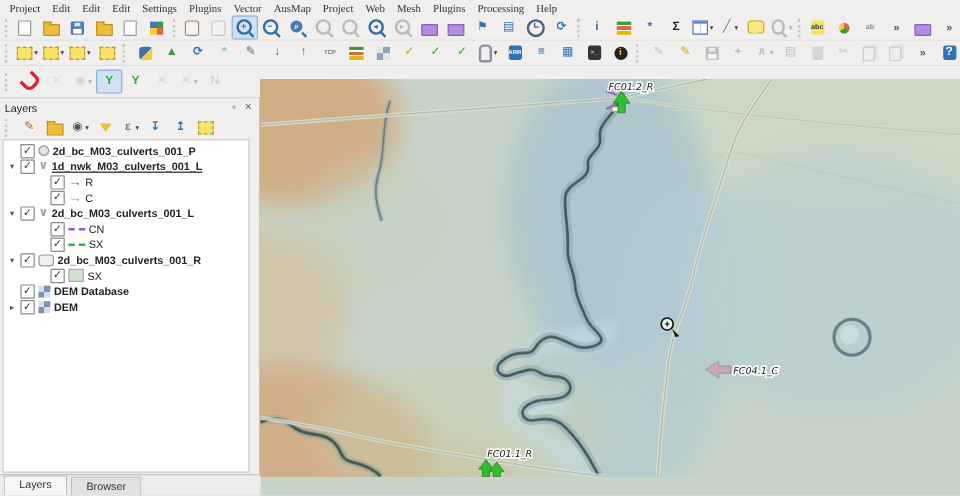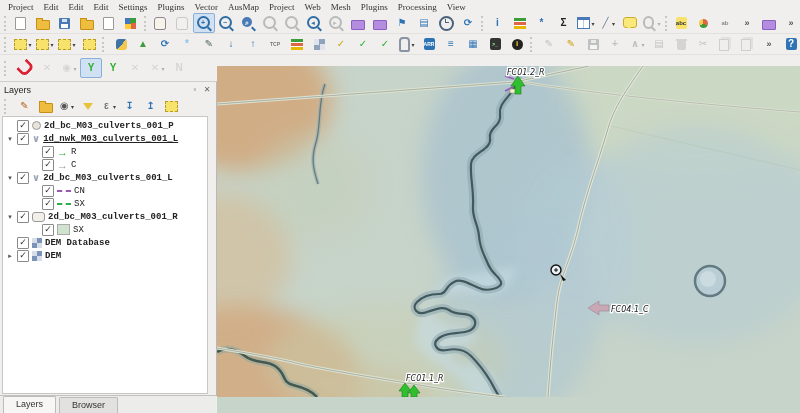--- a/index.html
+++ b/index.html
@@ -63,21 +63,21 @@
   #panel{position:absolute;left:0;top:82px;width:216px;bottom:17px;background:#f0efed;border-right:1px solid #b9b8b5;}
   .panel-header{height:15px;display:flex;align-items:center;padding:0 4px;color:#222;}
   .panel-title{flex:1;}
   .winbtn{width:10px;height:10px;font-size:8px;color:#666;display:flex;align-items:center;justify-content:center;margin-left:2px;border-radius:2px;}
   .panel-toolbar{height:18px;display:flex;align-items:center;padding-left:2px;}
   .panel-toolbar .tbtn{height:16px;min-width:17px;}
   #tree{position:absolute;left:2px;right:8px;top:34px;bottom:2px;background:#fff;border:1px solid #c8c7c4;overflow:hidden;padding-top:2px;}
   .trow{display:flex;align-items:center;height:13px;gap:3px;padding-left:3px;}
   .exp{width:8px;font-size:7px;color:#555;text-align:center;flex:none;}
   .cb{width:10px;height:10px;border:1px solid #8a8a8a;background:#fff;font-size:9px;line-height:9px;text-align:center;color:#333;flex:none;border-radius:1px;}
-  .lyr-label{white-space:nowrap;font-family:Liberation Mono, monospace;}
+  .lyr-label{white-space:nowrap;}
   .b{font-weight:bold;}
   .sel{text-decoration:underline;}
   .s-point{width:7px;height:7px;border:1px solid #999;border-radius:50%;background:#e8e4dc;flex:none;}
   .s-vline{color:#9aa4b5;font-size:10px;font-weight:bold;flex:none;}
   .s-arrow-green{color:#2fae2f;font-weight:bold;font-size:11px;flex:none;}
   .s-arrow-gray{color:#9a9a9a;font-weight:bold;font-size:11px;flex:none;}
   .s-dash-purple{width:14px;border-top:2px dashed #9b59b6;flex:none;}
   .s-dash-green{width:14px;border-top:2px dashed #2fae4a;flex:none;}
   .s-poly{width:11px;height:8px;border:1px solid #999;border-radius:3px;background:#f2efe9;flex:none;}
   .s-fill-green{width:11px;height:9px;background:#cfe3cf;border:1px solid #aaa;flex:none;}
@@ -100,21 +100,21 @@
     <span class="menu-item">Edit</span>
     <span class="menu-item">Settings</span>
     <span class="menu-item">Plugins</span>
     <span class="menu-item">Vector</span>
     <span class="menu-item">AusMap</span>
     <span class="menu-item">Project</span>
     <span class="menu-item">Web</span>
     <span class="menu-item">Mesh</span>
     <span class="menu-item">Plugins</span>
     <span class="menu-item">Processing</span>
-    <span class="menu-item">View</span>
+    <span class="menu-item">Help</span>
   </div>
 
 <div class="toolbar" id="tb1">
     <span class="handle"></span>
     <span class="tbtn">
       <span class="g k-page"></span>
     </span>
     <span class="tbtn">
       <span class="g k-folder"></span>
     </span>

